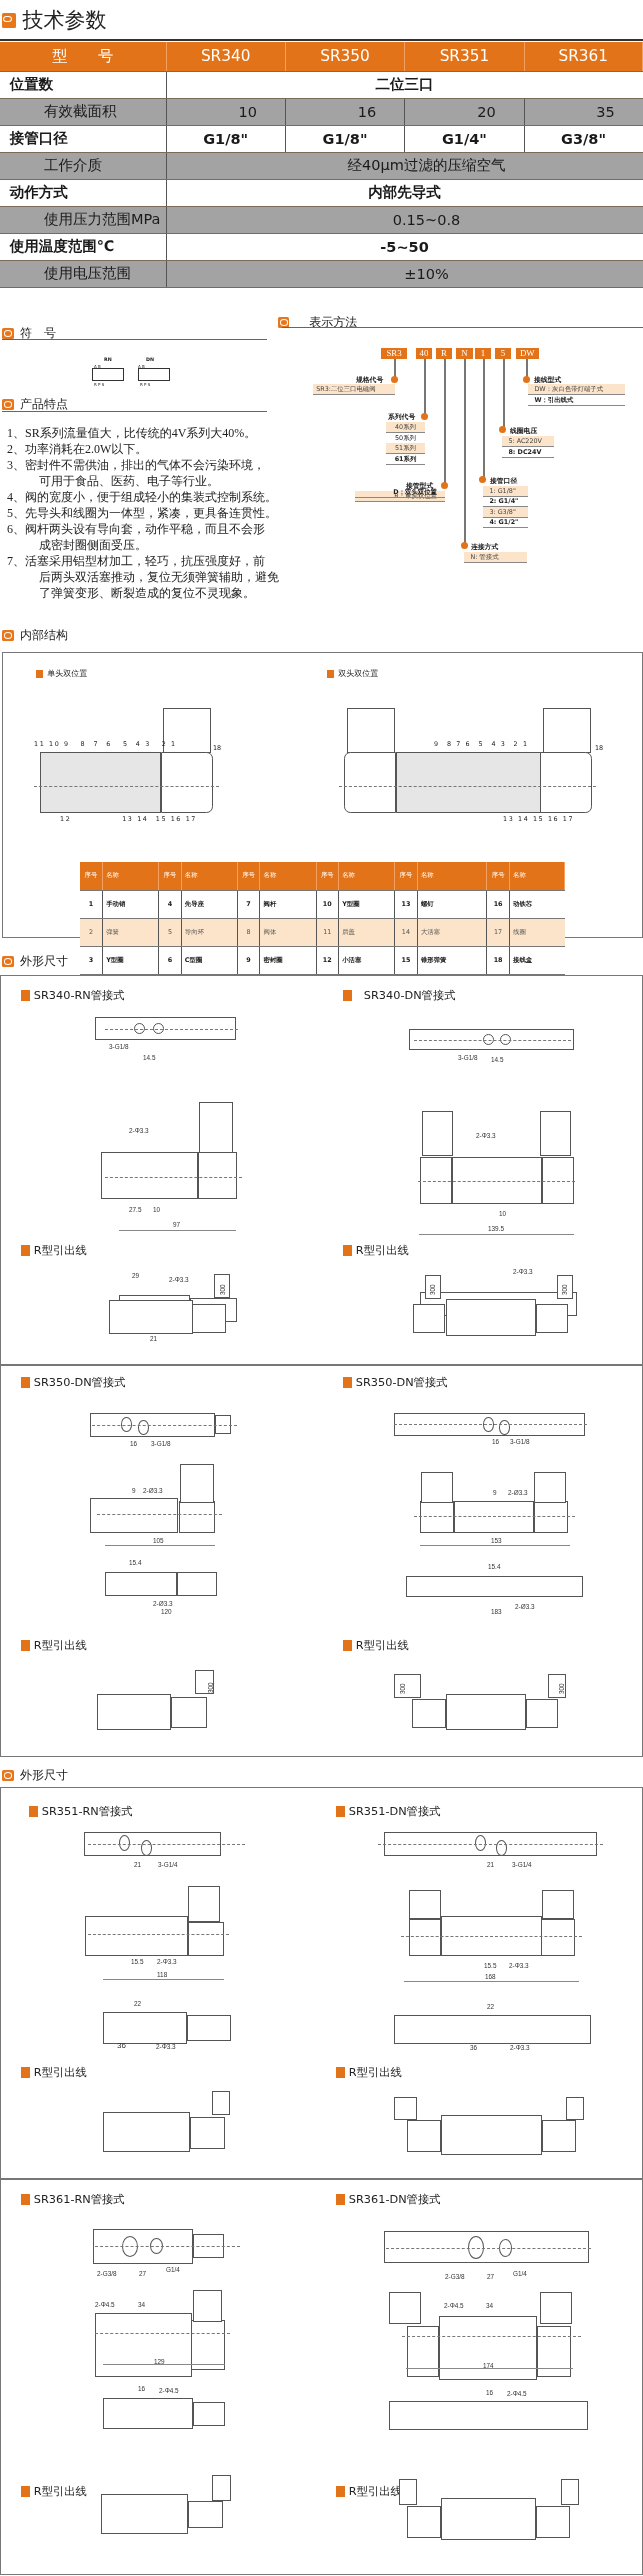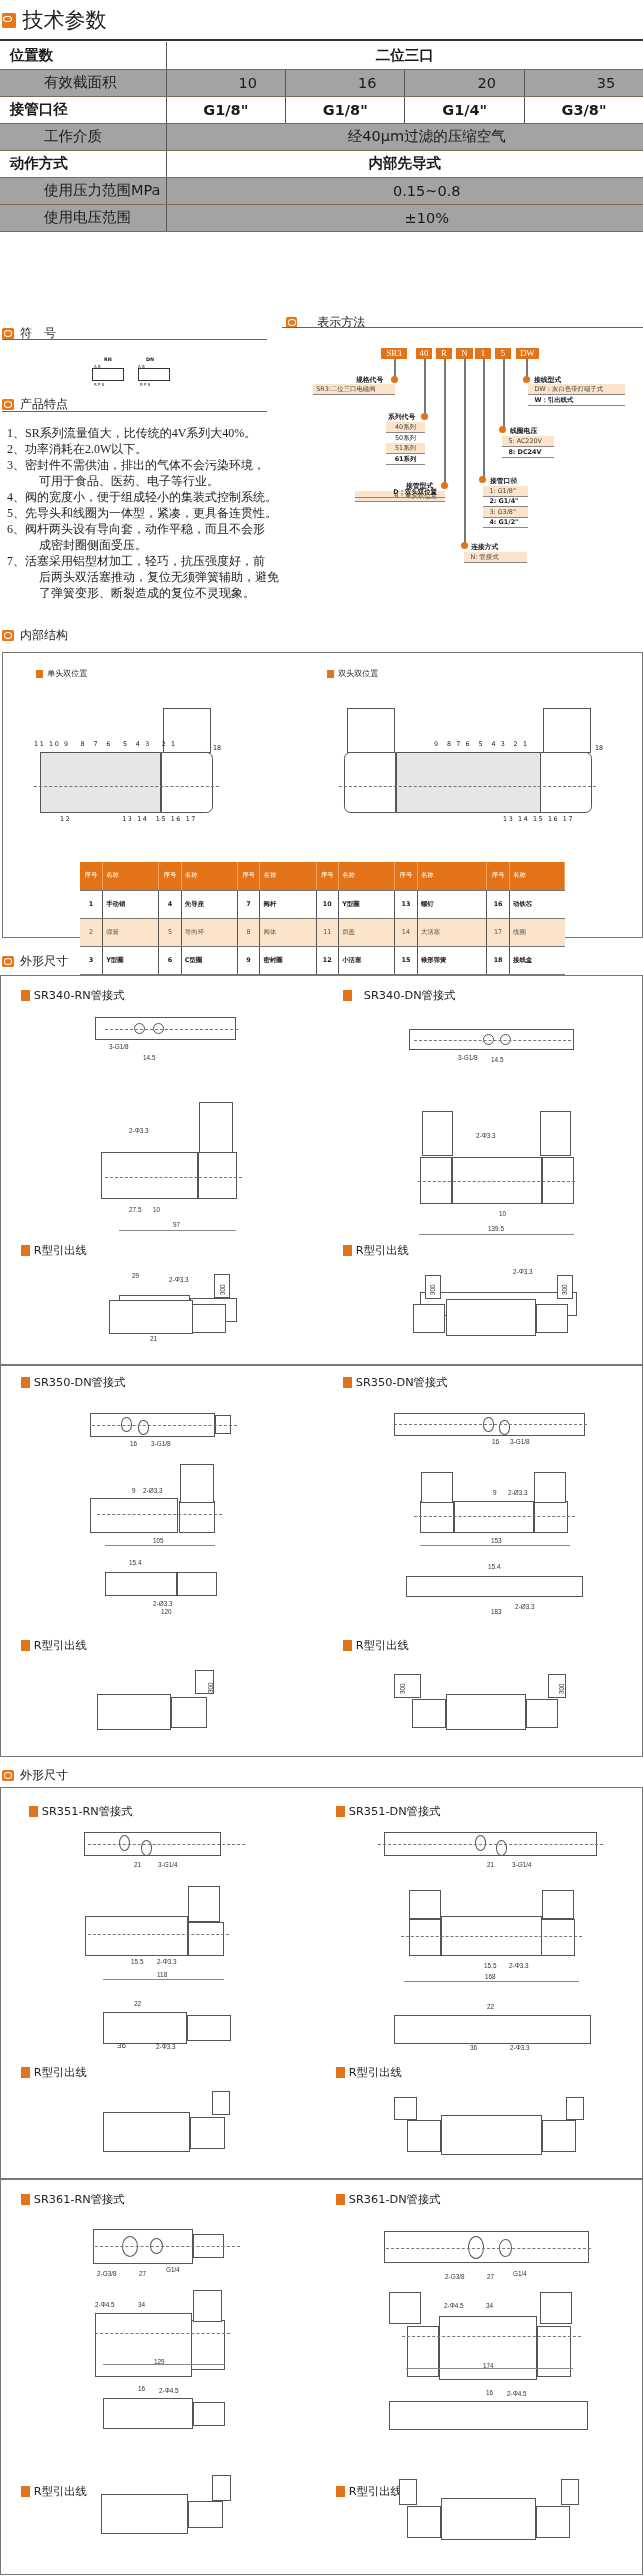--- a/index.html
+++ b/index.html
@@ -63,20 +63,27 @@
 <body>
 
 <div class="sec-head" style="left:1.6px;top:6.4px;">
   <span class="sec-icon" style="width:14.5px;height:14.5px;"></span>
   <span class="sec-title" style="font-size:21px;">技术参数</span>
 </div>
 <div class="sec-line" style="left:0;top:39px;width:643px;"></div>
 
 <table class="spec">
   <tbody>
+      <tr class="hdr">
+    <td style="width:166px;">型　　号</td>
+    <td>SR340</td>
+    <td>SR350</td>
+    <td>SR351</td>
+    <td>SR361</td>
+  </tr>
   <tr class="bold">
     <td class="lbl">位置数</td>
     <td colspan="4">二位三口</td>
   </tr>
   <tr class="alt">
     <td class="lbl">有效截面积</td>
     <td>10</td>
     <td>16</td>
     <td>20</td>
     <td>35</td>
@@ -92,20 +99,24 @@
     <td class="lbl">工作介质</td>
     <td colspan="4">经40μm过滤的压缩空气</td>
   </tr>
   <tr class="bold">
     <td class="lbl">动作方式</td>
     <td colspan="4">内部先导式</td>
   </tr>
   <tr class="alt">
     <td class="lbl">使用压力范围MPa</td>
     <td colspan="4">0.15~0.8</td>
+  </tr>
+  <tr class="bold">
+    <td class="lbl">使用温度范围℃</td>
+    <td colspan="4">-5~50</td>
   </tr>
   <tr class="alt">
     <td class="lbl">使用电压范围</td>
     <td colspan="4">±10%</td>
   </tr>
 </tbody>
   </table>
 
 <div class="sec-head" style="left:2.4px;top:325px;">
   <span class="sec-icon"></span>
@@ -135,21 +146,21 @@
   <div class="indent">可用于食品、医药、电子等行业。</div>
   <div>4、阀的宽度小，便于组成轻小的集装式控制系统。</div>
   <div>5、先导头和线圈为一体型，紧凑，更具备连贯性。</div>
   <div>6、阀杆两头设有导向套，动作平稳，而且不会形</div>
   <div class="indent">成密封圈侧面受压。</div>
   <div>7、活塞采用铝型材加工，轻巧，抗压强度好，前</div>
   <div class="indent">后两头双活塞推动，复位无须弹簧辅助，避免</div>
   <div class="indent">了弹簧变形、断裂造成的复位不灵现象。</div>
 </div>
 
-<div class="sec-head" style="left:286px;top:314px;gap:20px;">
+<div class="sec-head" style="left:278px;top:314px;gap:20px;">
   <span class="sec-icon"></span>
   <span class="sec-title">表示方法</span>
 </div>
 <div class="sec-line" style="left:282px;top:327px;width:361px;height:1.2px;background:#666;"></div>
 
 <div class="code-box" style="left:381px;width:26px;">SR3</div>
 <div class="code-box" style="left:416px;width:16px;">40</div>
 <div class="code-box" style="left:436px;width:16px;">R</div>
 <div class="code-box" style="left:456px;width:17px;">N</div>
 <div class="code-box" style="left:475px;width:16px;">1</div>

